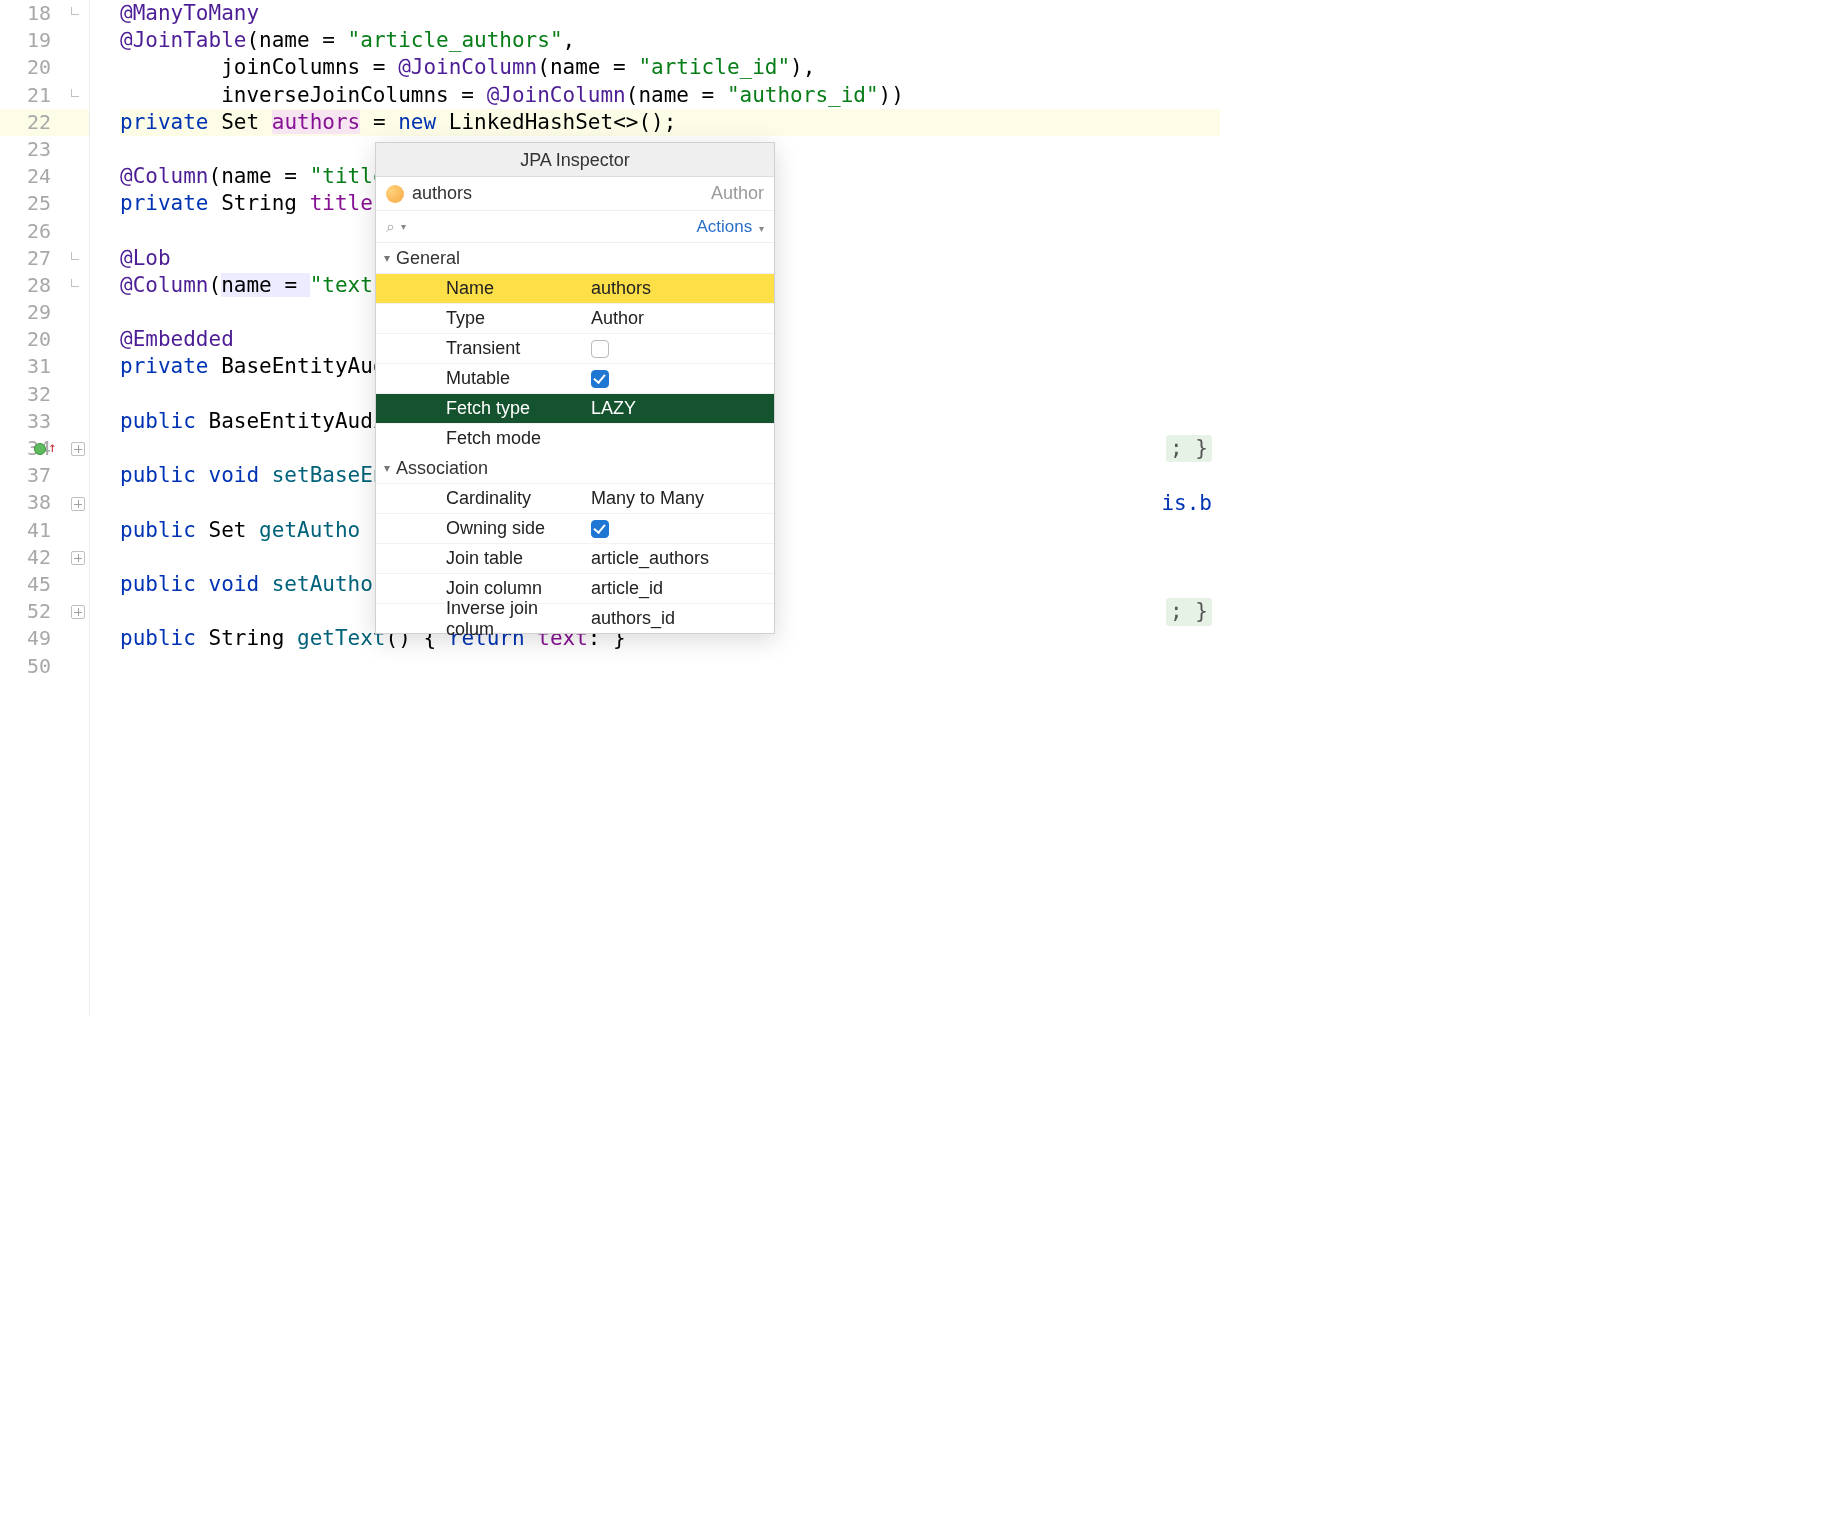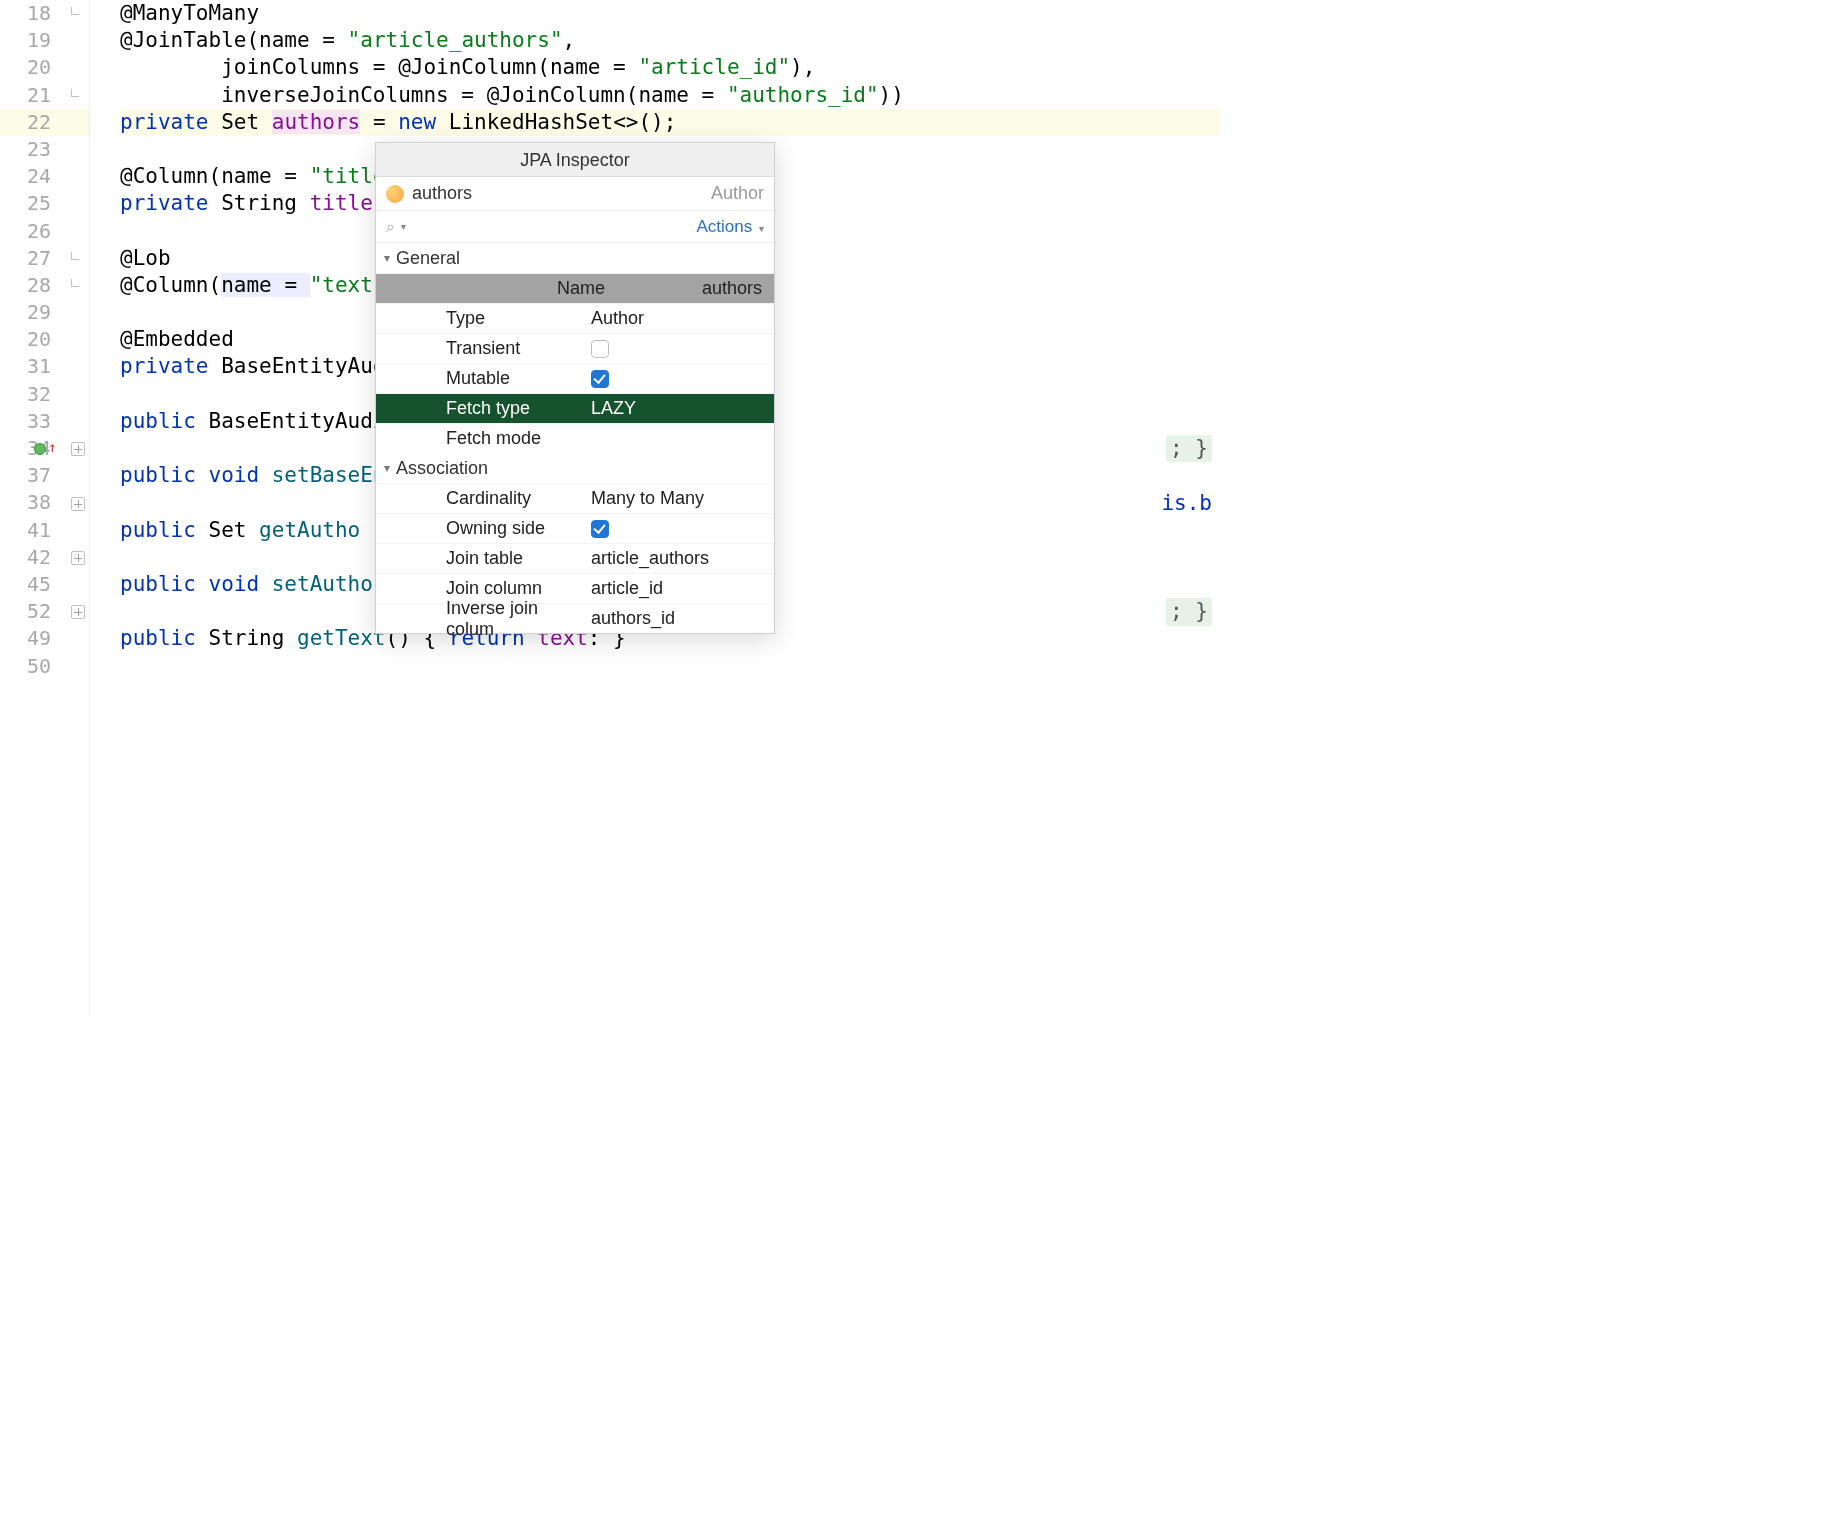--- a/index.html
+++ b/index.html
@@ -48,21 +48,21 @@
   position:absolute; left:34px; width:12px; height:12px;
   background:#5fb95f; border-radius:50%; border:1px solid #3a9a3a;
 }
 .arrow-up {
   position:absolute; left:48px; width:8px; height:14px;
 }
 .arrow-up::before{content:"↑";color:#c93030;font-size:14px;position:absolute;top:-2px;}
 
 
 .kw { color:#0033b3; }
-.ann { color:#000000; }
+.ann { color:#4c1d95; }
 .str { color:#067d17; }
 .fld { color:#871094; }
 .mth { color:#00627a; }
 .frag {
   background:#e6f2e6; border-radius:3px;
   display:inline-block; padding:0 4px; color:#555;
 }
 .hlword { background:#f7e6f2; }
 .param-hl { background:#ecebff; }
 
@@ -104,21 +104,21 @@
   padding:0 8px; color:#333; font-size:18px;
 }
 .section-hdr .tw{ color:#777; font-size:12px; margin-right:6px;}
 .prop-row{
   display:flex; align-items:center; height:30px;
   padding-left:70px; padding-right:12px;
   border-top:1px solid #f2f2f2;
 }
 .prop-row .k{ width:145px; color:#222;}
 .prop-row .v{ color:#222;}
-.prop-row.first-in-sec{ background:#a3a3a3;justify-content:flex-end;}
+.prop-row.first-in-sec{ background:#fde047;}
 .prop-row.selected{
   background:#14532d; color:#fff;
 }
 .prop-row.selected .k,.prop-row.selected .v{ color:#fff;}
 .chk{
   width:18px;height:18px;border:1.5px solid #bbb;border-radius:4px;
   background:#fff; display:inline-block; position:relative;
 }
 .chk.on{ background:#1f76d3; border-color:#1f76d3;}
 .chk.on::after{

